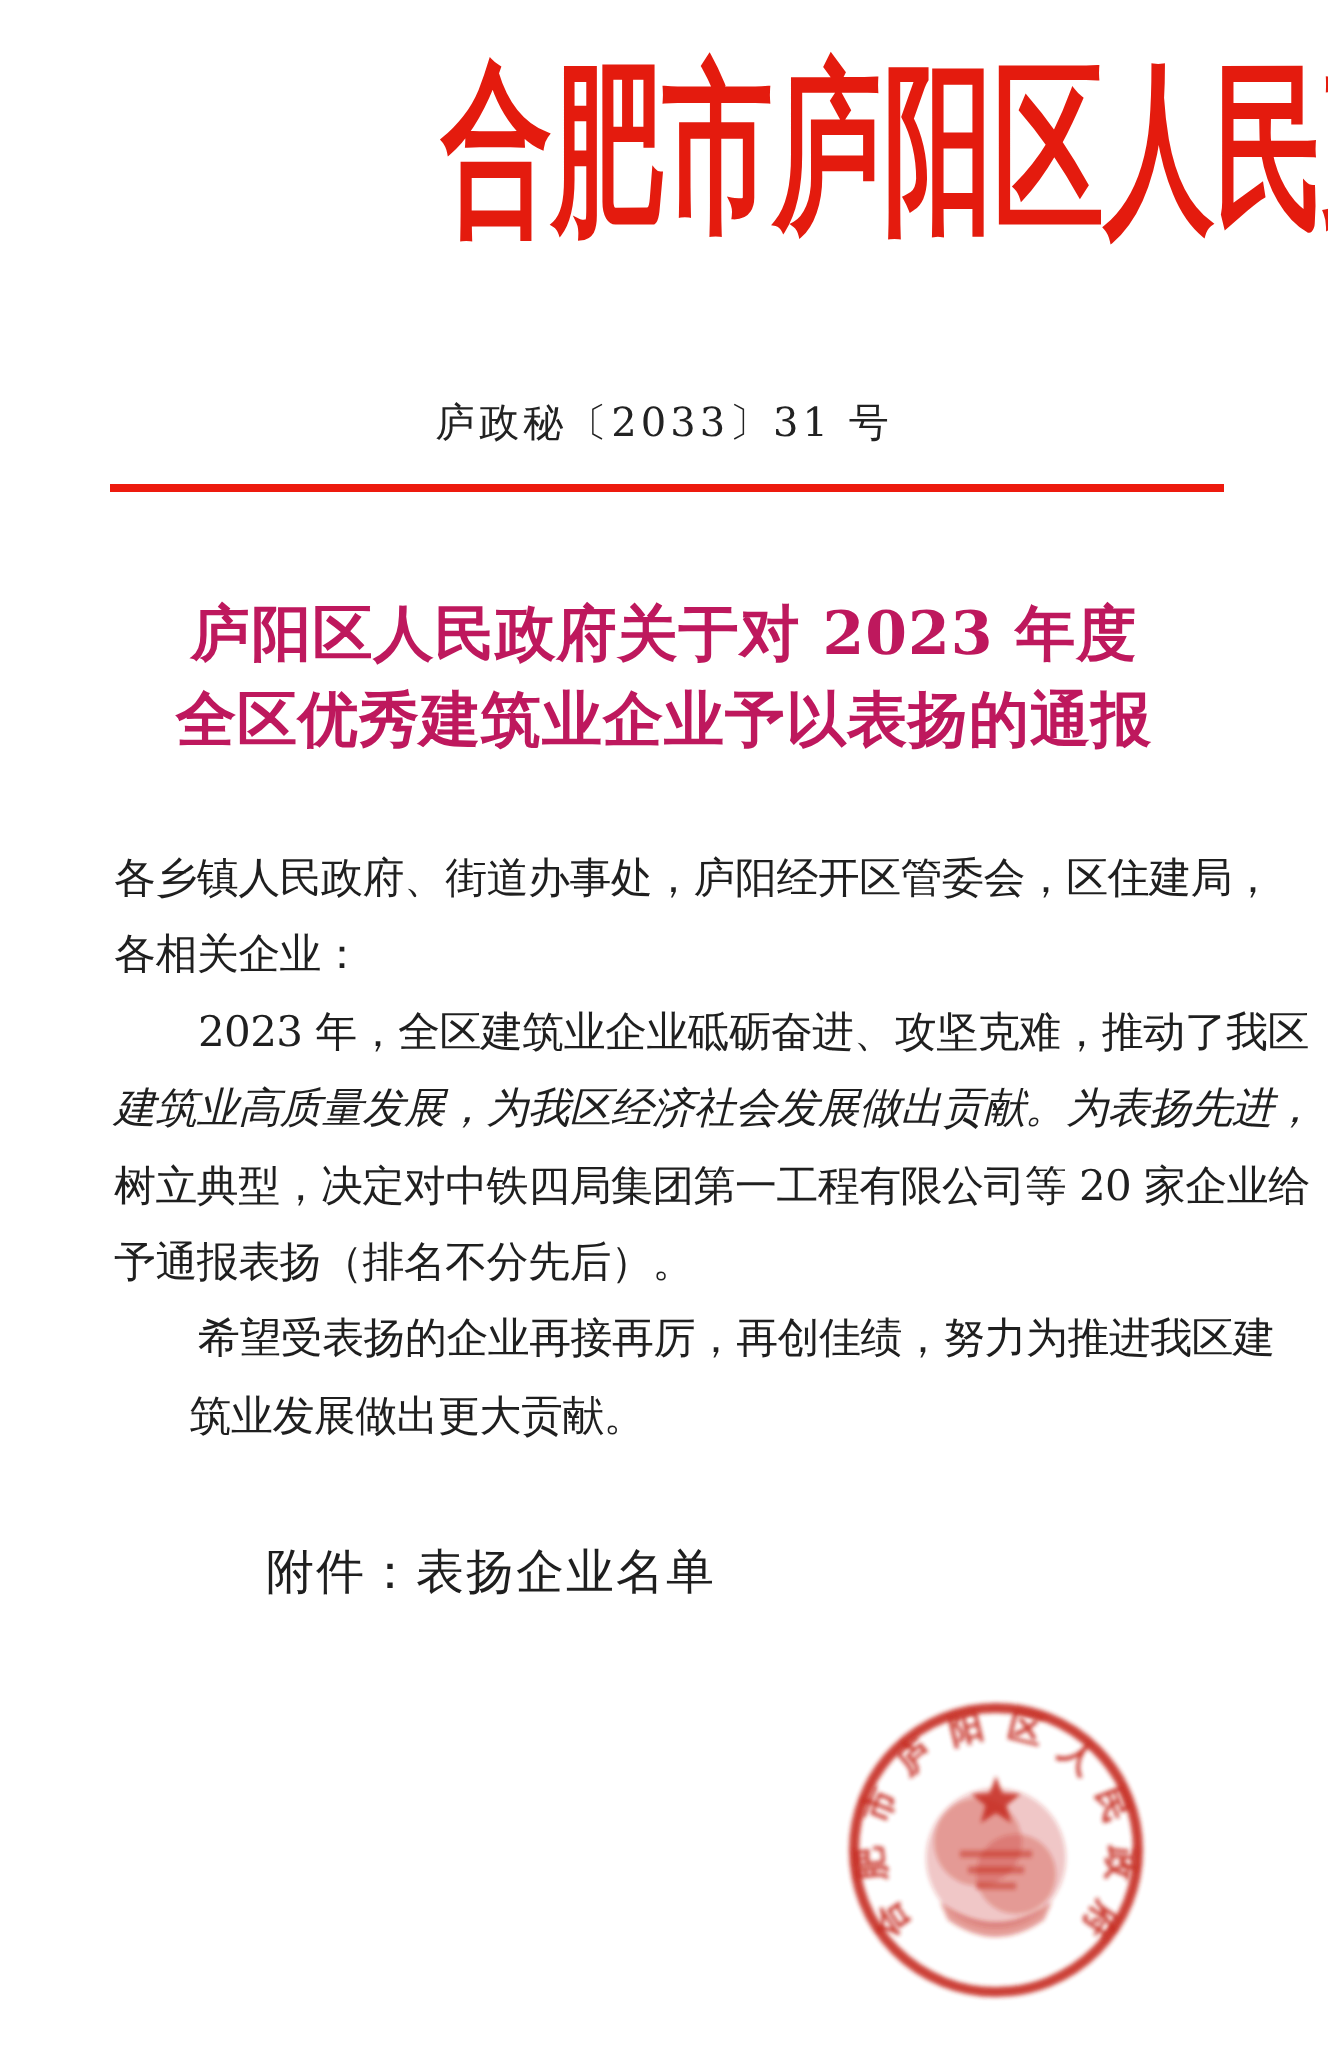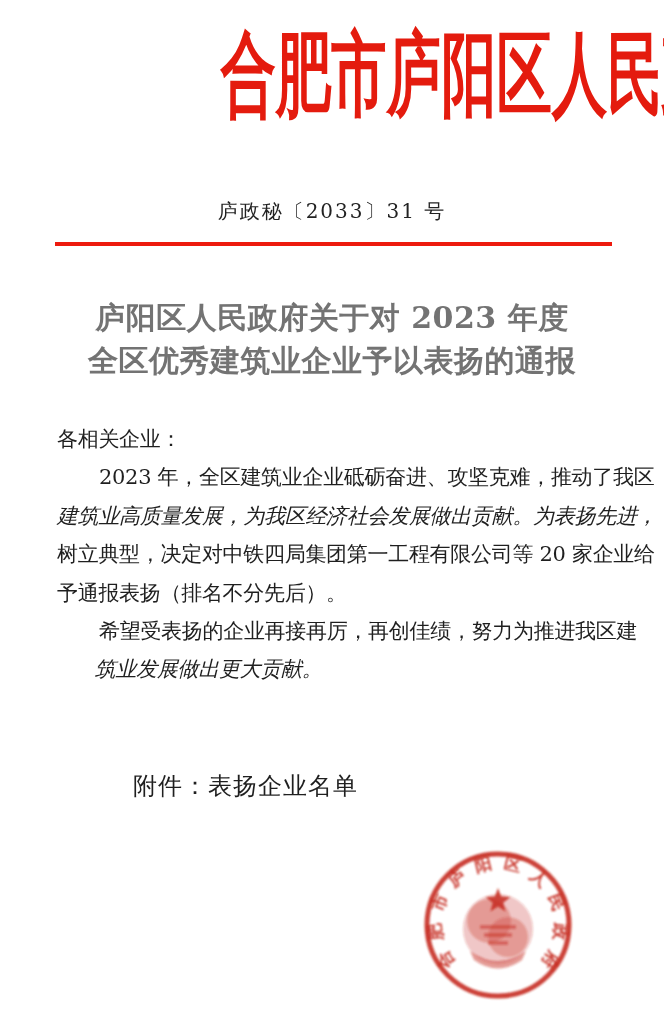--- a/index.html
+++ b/index.html
@@ -39,21 +39,21 @@
     width:557px;height:4px;
     background:var(--rule_red,#ed1a0e);
   }
   
   .doc-title{
     position:absolute;top:296px;left:0;width:664px;
     text-align:center;
     font-weight:bold;
     font-size:30px;line-height:43px;
     letter-spacing:0.5px;
-    color:#737373;
+    color:#be185d;
   }
   
   .body-block{
     position:absolute;top:420px;left:57px;width:560px;
     font-size:21px;line-height:38.4px;
     letter-spacing:-0.3px;
     color:#1f1f1f;
   }
   .body-line{white-space:nowrap;}
   
@@ -91,27 +91,28 @@
 
   <div class="red-rule"></div>
 
   <div class="doc-title">
     <div>庐阳区人民政府关于对 2023 年度</div>
     <div>全区优秀建筑业企业予以表扬的通报</div>
   </div>
 
   <div class="body-block">
 
+  <div class="body-line" style="text-indent: 0em;">各乡镇人民政府、街道办事处，庐阳经开区管委会，区住建局，</div>
       <div class="body-line" style="text-indent: 0em;">各相关企业：</div>
       <div class="body-line" style="text-indent: 2em;">2023 年，全区建筑业企业砥砺奋进、攻坚克难，推动了我区</div>
       <div class="body-line" style="text-indent: 0em; font-style: italic;">建筑业高质量发展，为我区经济社会发展做出贡献。为表扬先进，</div>
       <div class="body-line" style="text-indent: 0em;">树立典型，决定对中铁四局集团第一工程有限公司等 20 家企业给</div>
       <div class="body-line" style="text-indent: 0em;">予通报表扬（排名不分先后）。</div>
       <div class="body-line" style="text-indent: 2em;">希望受表扬的企业再接再厉，再创佳绩，努力为推进我区建</div>
-      <div class="body-line" style="text-indent: 1.8em; font-style: italic;">筑业发展做出更大贡献。</div>
+      <div class="body-line" style="text-indent: 1.8em;">筑业发展做出更大贡献。</div>
     </div>
 
   <div class="attachment">附件：表扬企业名单</div>
 
   <svg class="seal" viewBox="-80 -80 160 160">
     <defs>
       <filter id="sealblur" x="-20%" y="-20%" width="140%" height="140%">
         <feGaussianBlur stdDeviation="1.1"></feGaussianBlur>
       </filter>
       <path id="sealTextPath" d="M -41 40 A 57 57 0 1 1 41 40" fill="none"></path>

